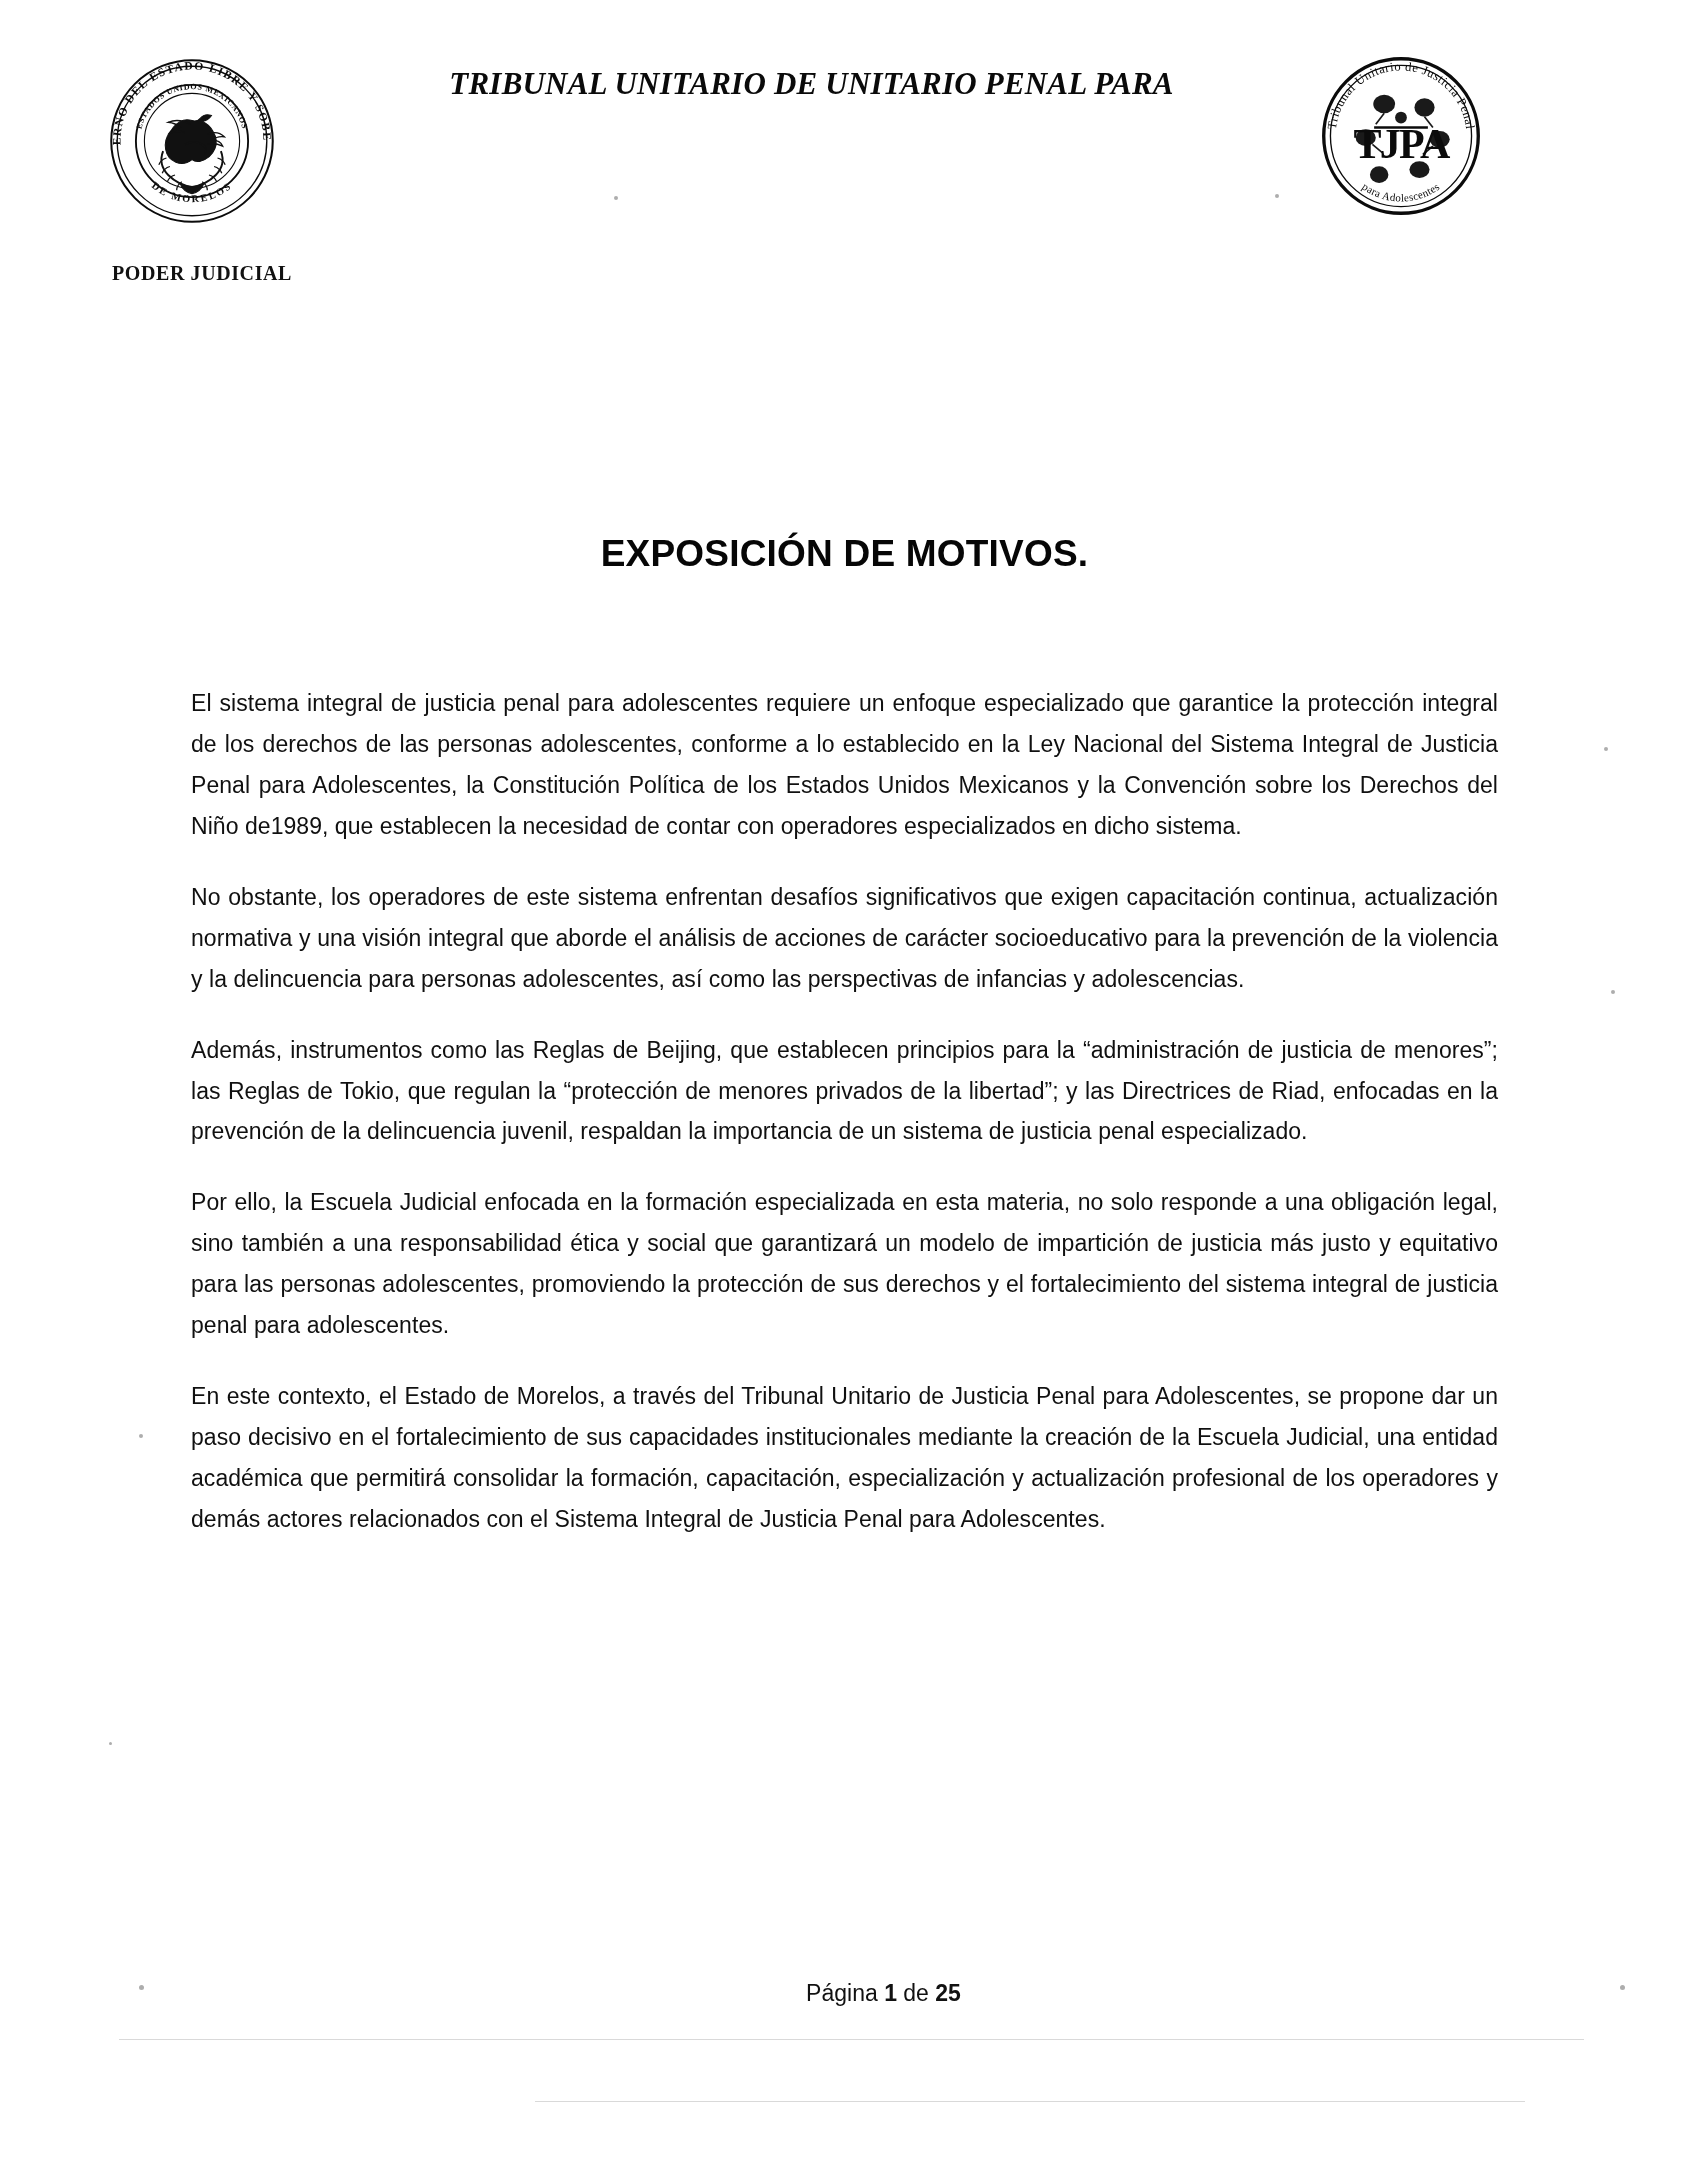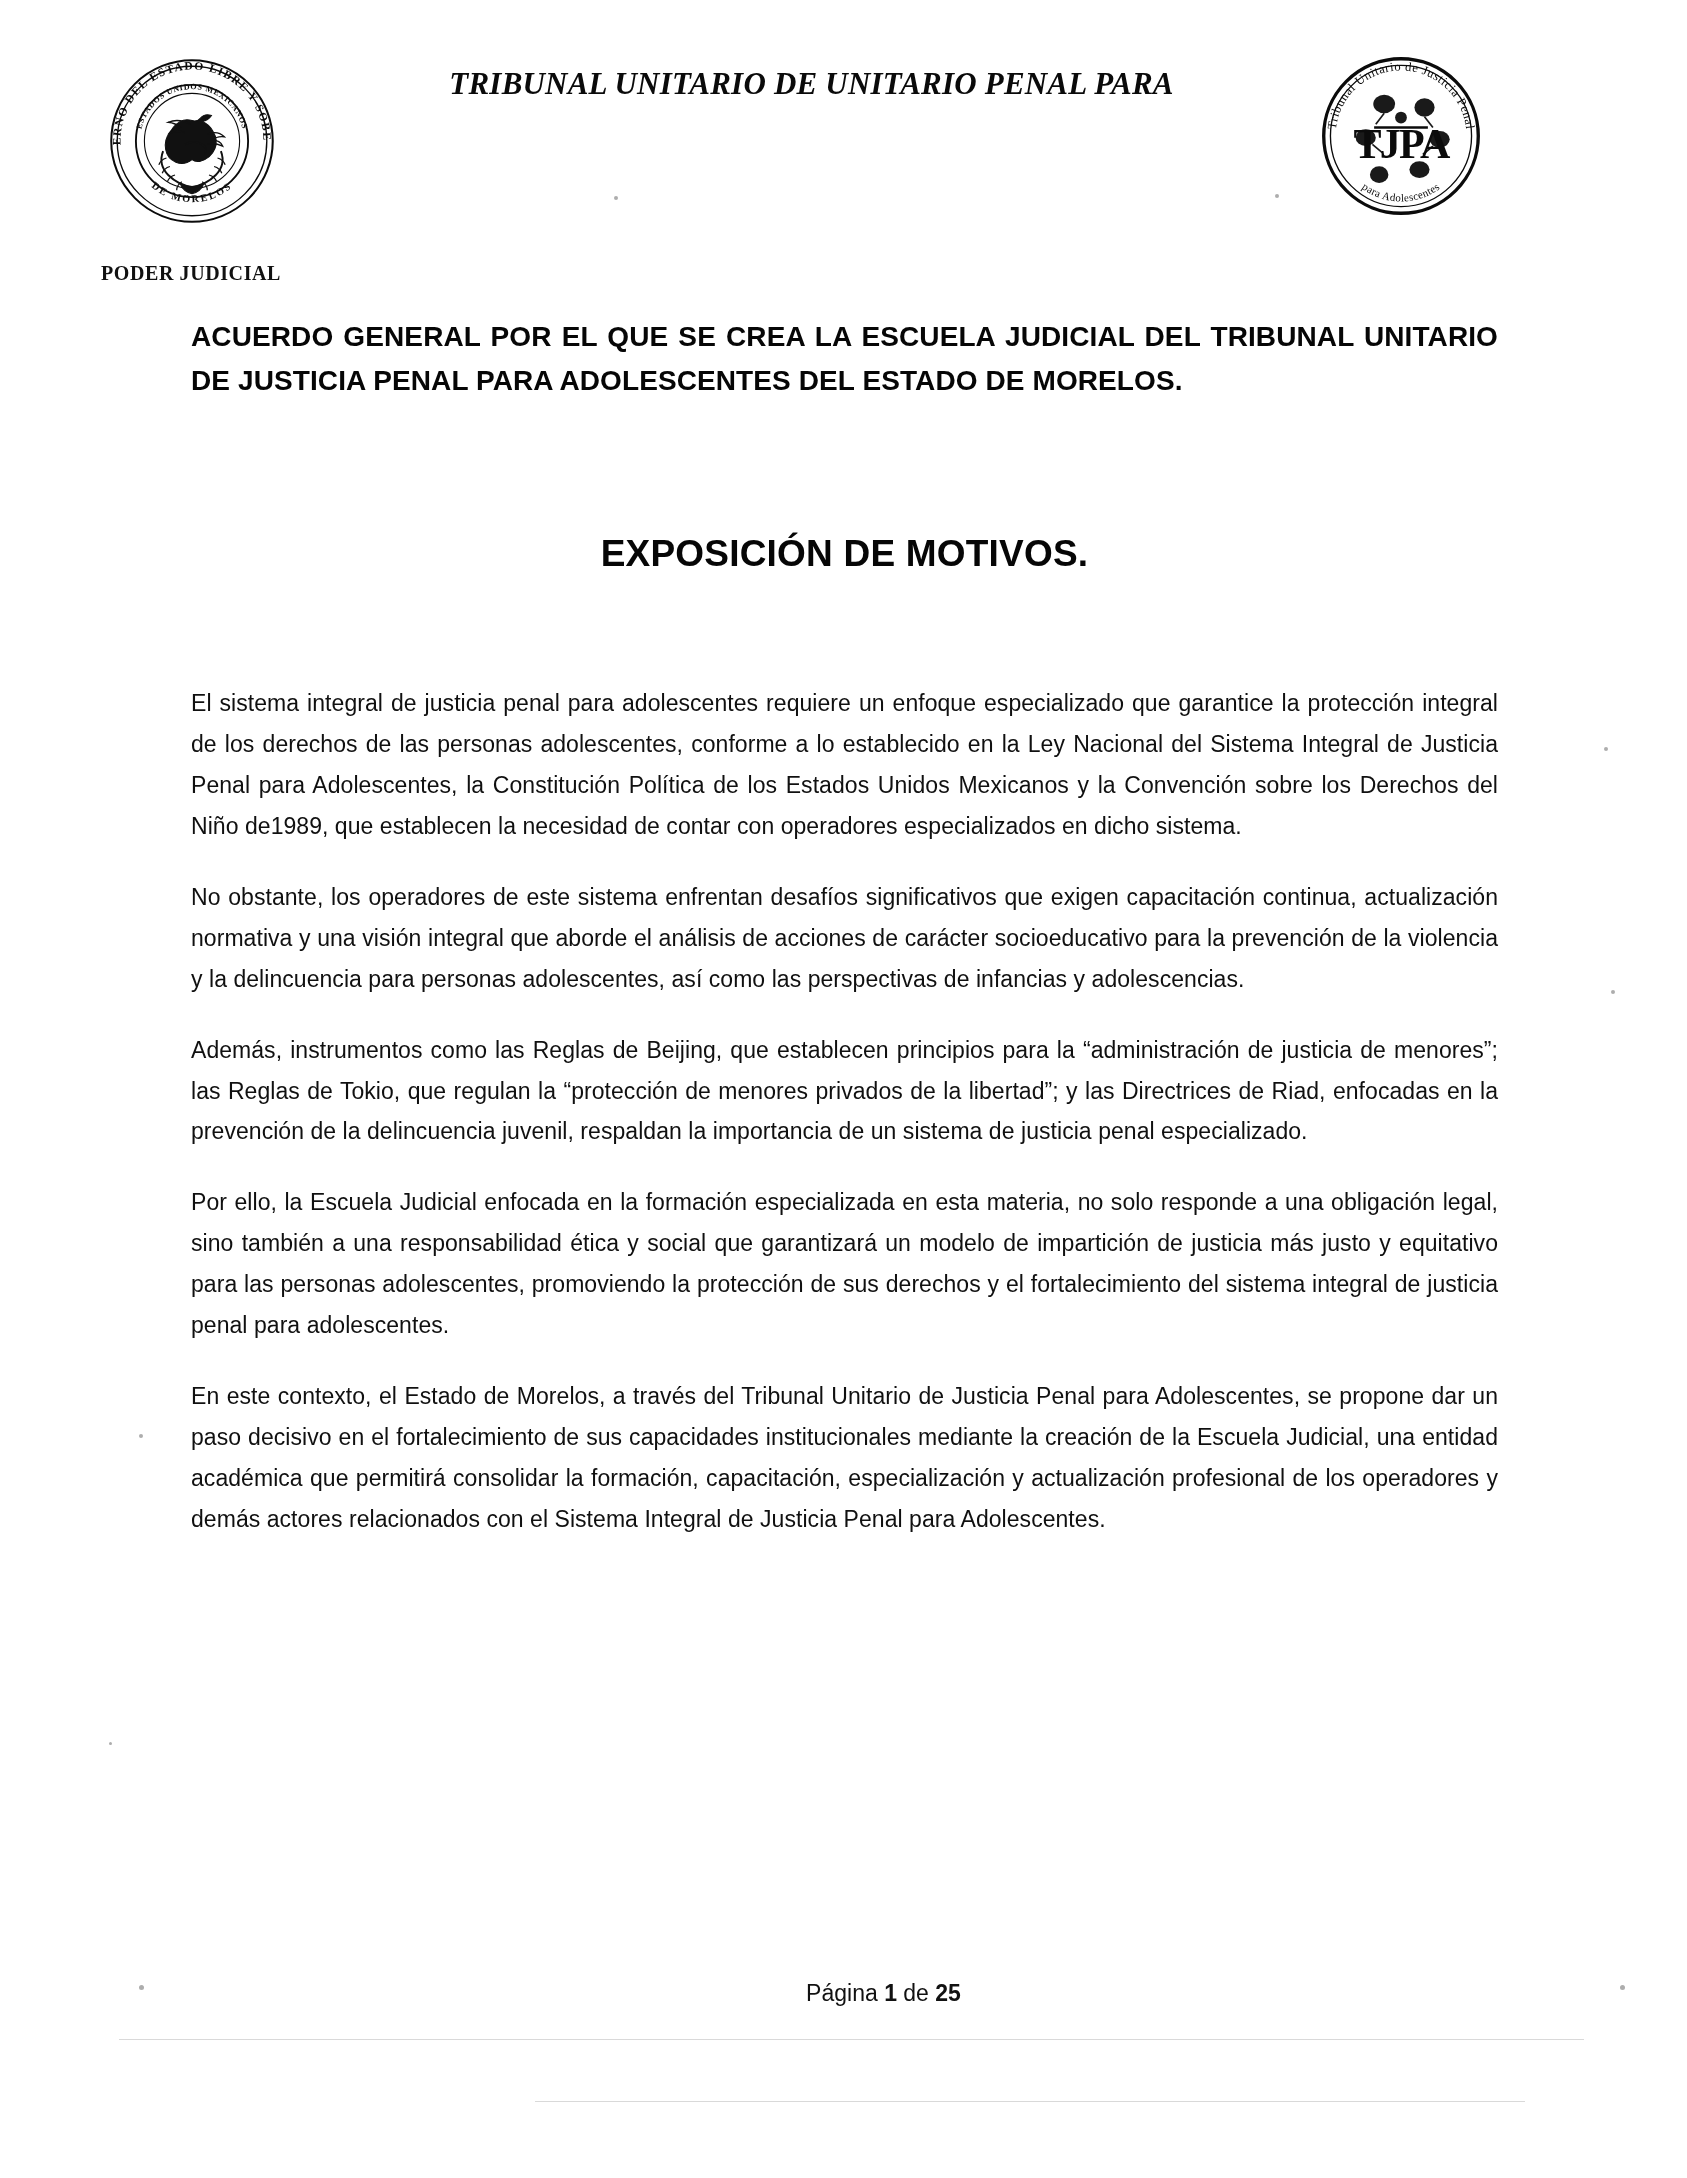--- a/index.html
+++ b/index.html
@@ -37,21 +37,21 @@
     position: absolute;
     left: 107px;
     top: 22px;
     width: 170px;
     height: 170px;
   }
   .seal-left svg { display: block; width: 170px; height: 170px; }
 
   .poder-judicial {
     position: absolute;
-    left: 77px;
+    left: 88px;
     top: 228px;
     width: 228px;
     text-align: center;
     font-family: "Liberation Serif", serif;
     font-weight: bold;
     font-size: 20px;
     letter-spacing: 0.6px;
     color: #111;
   }
 
@@ -241,21 +241,20 @@
           <path d="M66 110 L78 120"></path>
             <path d="M138 112 L126 122"></path>
         </g>
 
         <text x="100" y="126" text-anchor="middle" font-family="'Liberation Serif', serif" font-size="50" font-weight="bold" fill="#0b0b0b" letter-spacing="-2">TJPA</text>
         <line x1="68" y1="90" x2="132" y2="90" stroke="#0b0b0b" stroke-width="3"></line>
       </svg>
     </div>
   </div>
 
-  <div class="doc-heading">ACUERDO GENERAL POR EL QUE SE CREA LA ESCUELA JUDICIAL DEL TRIBUNAL UNITARIO DE JUSTICIA PENAL PARA ADOLESCENTES DEL ESTADO DE MORELOS.</div>
 
   <div class="section-title">EXPOSICIÓN DE MOTIVOS.</div>
 
   <div class="body-text">
     <p>El sistema integral de justicia penal para adolescentes requiere un enfoque especializado que garantice la protección integral de los derechos de las personas adolescentes, conforme a lo establecido en la Ley Nacional del Sistema Integral de Justicia Penal para Adolescentes, la Constitución Política de los Estados Unidos Mexicanos y la Convención sobre los Derechos del Niño de1989, que establecen la necesidad de contar con operadores especializados en dicho sistema.</p>
     <p>No obstante, los operadores de este sistema enfrentan desafíos significativos que exigen capacitación continua, actualización normativa y una visión integral que aborde el análisis de acciones de carácter socioeducativo para la prevención de la violencia y la delincuencia para personas adolescentes, así como las perspectivas de infancias y adolescencias.</p>
     <p>Además, instrumentos como las Reglas de Beijing, que establecen principios para la “administración de justicia de menores”; las Reglas de Tokio, que regulan la “protección de menores privados de la libertad”; y las Directrices de Riad, enfocadas en la prevención de la delincuencia juvenil, respaldan la importancia de un sistema de justicia penal especializado.</p>
     <p>Por ello, la Escuela Judicial enfocada en la formación especializada en esta materia, no solo responde a una obligación legal, sino también a una responsabilidad ética y social que garantizará un modelo de impartición de justicia más justo y equitativo para las personas adolescentes, promoviendo la protección de sus derechos y el fortalecimiento del sistema integral de justicia penal para adolescentes.</p>
     <p>En este contexto, el Estado de Morelos, a través del Tribunal Unitario de Justicia Penal para Adolescentes, se propone dar un paso decisivo en el fortalecimiento de sus capacidades institucionales mediante la creación de la Escuela Judicial, una entidad académica que permitirá consolidar la formación, capacitación, especialización y actualización profesional de los operadores y demás actores relacionados con el Sistema Integral de Justicia Penal para Adolescentes.</p>
   </div>

